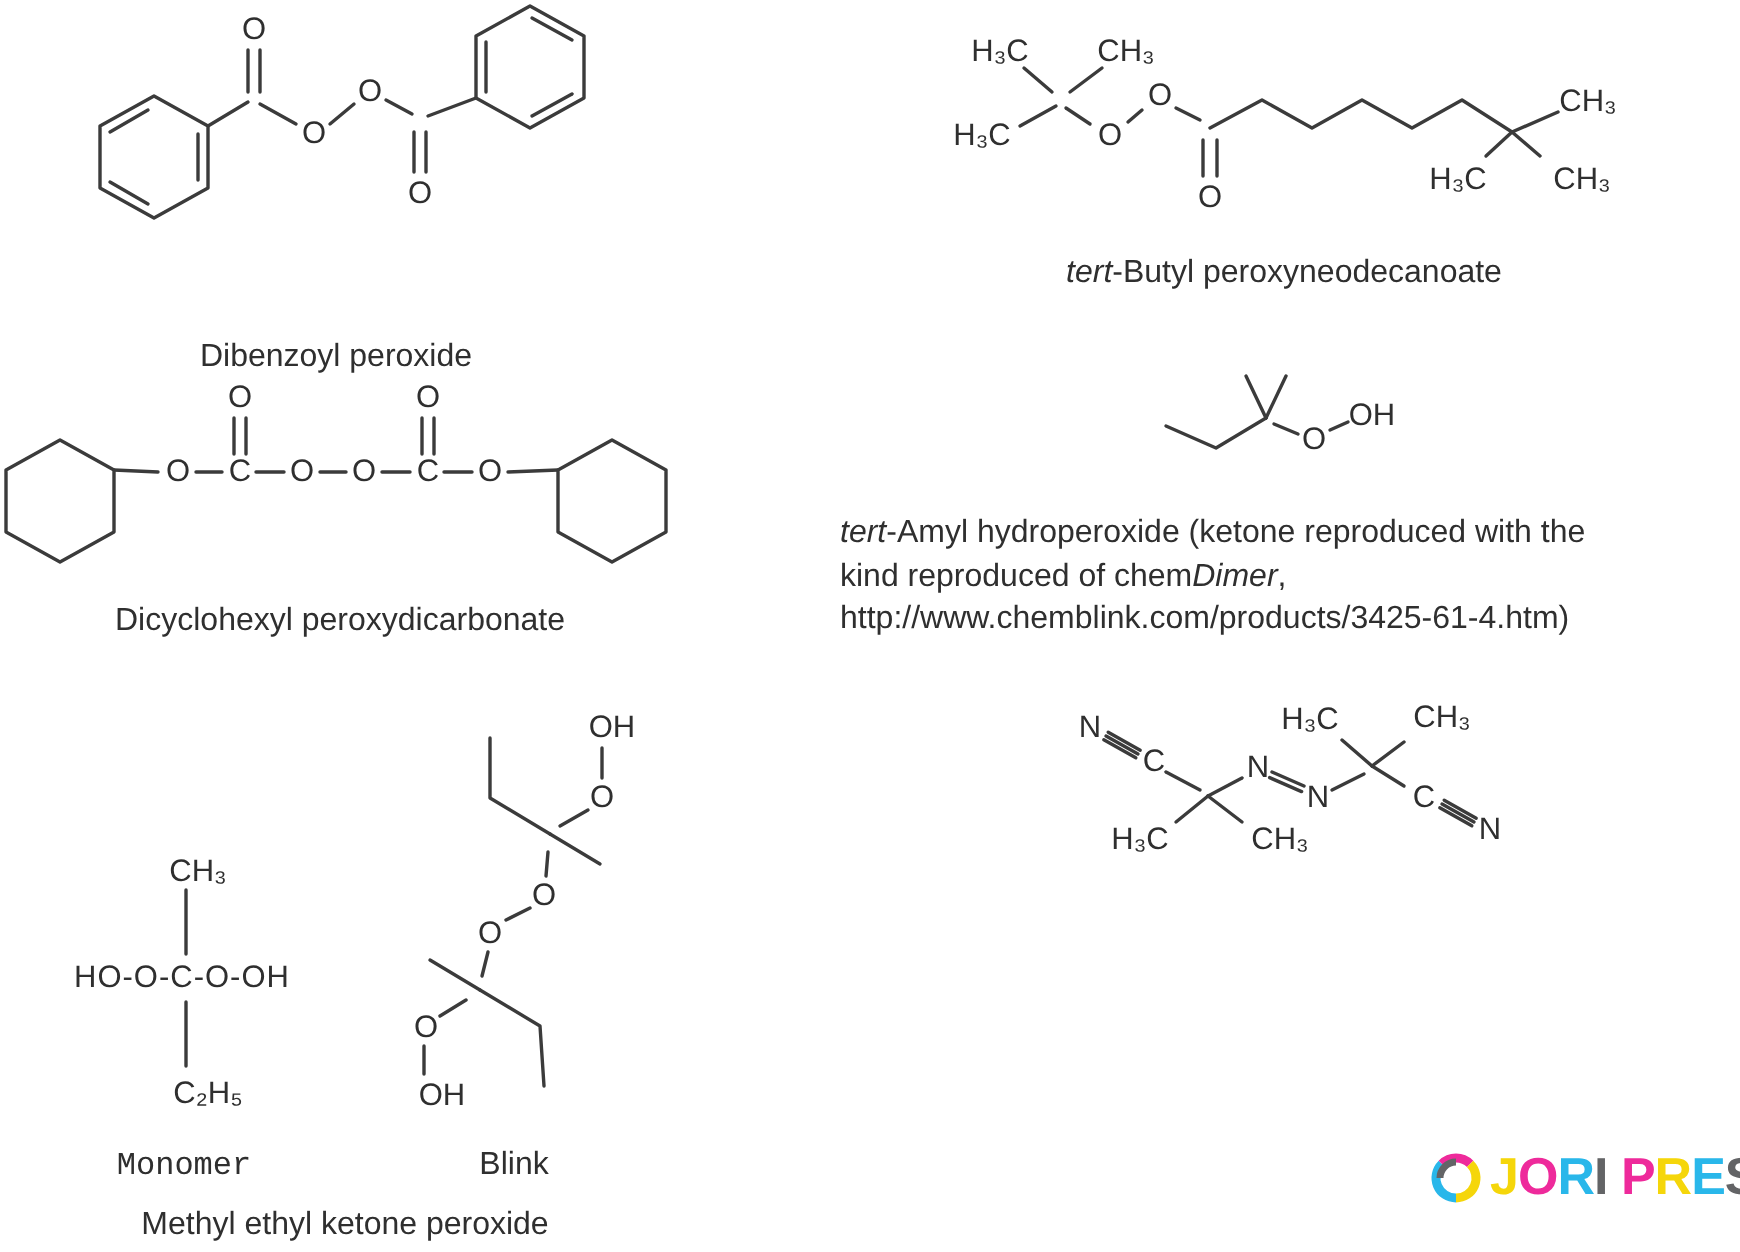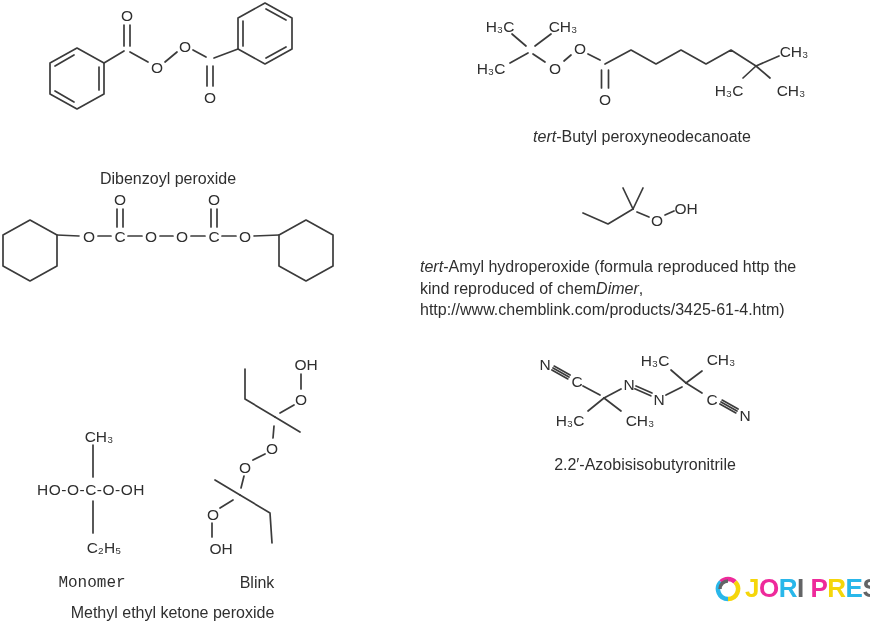--- a/index.html
+++ b/index.html
@@ -110,34 +110,35 @@
     </g>
     <text x="89" y="54">O</text>
     <text x="120" y="54">C</text>
     <text x="120" y="17">O</text>
     <text x="151" y="54">O</text>
     <text x="182" y="54">O</text>
     <text x="214" y="54">C</text>
     <text x="214" y="17">O</text>
     <text x="245" y="54">O</text>
   </svg>
+  <div class="caption" style="left:40px; top:302px; width:260px;">Dicyclohexyl peroxydicarbonate</div>
 
   <svg class="struct" style="left:540px; top:180px;" width="180" height="62" viewBox="0 0 180 62">
     <g>
       <polyline points="43,33 68,44 93,29"></polyline>
       <line x1="93" y1="29" x2="83" y2="8"></line>
       <line x1="93" y1="29" x2="103" y2="8"></line>
       <line x1="97" y1="32" x2="109" y2="37"></line>
       <line x1="125" y1="35" x2="134" y2="31"></line>
     </g>
     <text x="117" y="40">O</text>
     <text x="146" y="28">OH</text>
   </svg>
   <div class="caption caption-left" style="left:420px; top:256px; width:452px;">
-    <div><span class="it">tert</span><span>-Amyl hydroperoxide (formula reproduced http the</span></div>
+    <div><span class="it">tert</span><span>-Amyl hydroperoxide (ketone reproduced with the</span></div>
     <div><span>kind reproduced of chem</span><span class="it">Dimer</span><span>,</span></div>
     <div><span>http://www.chemblink.com/products/3425-61-4.htm)</span></div>
   </div>
 
   <svg class="struct" style="left:525px; top:342px;" width="280" height="105" viewBox="0 0 280 105">
     <g>
       <line x1="28" y1="26" x2="44" y2="35"></line>
       <line x1="26.9" y1="27.9" x2="42.9" y2="36.9"></line>
       <line x1="29.1" y1="24.1" x2="45.1" y2="33.1"></line>
       <line x1="58" y1="44" x2="75" y2="53"></line>
@@ -158,21 +159,20 @@
     <text x="52" y="39">C</text>
     <text x="45" y="78">H₃C</text>
     <text x="115" y="78">CH₃</text>
     <text x="104" y="42">N</text>
     <text x="134" y="57">N</text>
     <text x="130" y="18">H₃C</text>
     <text x="196" y="17">CH₃</text>
     <text x="187" y="57">C</text>
     <text x="220" y="73">N</text>
   </svg>
-  <div class="caption" style="left:515px; top:456px; width:260px;">2.2′-Azobisisobutyronitrile</div>
 
   <svg class="struct" style="left:15px; top:425px;" width="170" height="140" viewBox="0 0 170 140">
     <g>
       <line x1="78" y1="20" x2="78" y2="52"></line>
       <line x1="78" y1="76" x2="78" y2="108"></line>
     </g>
     <text x="84" y="11">CH₃</text>
     <text class="chain-text" x="76" y="64">HO-O-C-O-OH</text>
     <text x="89" y="122">C₂H₅</text>
   </svg>

